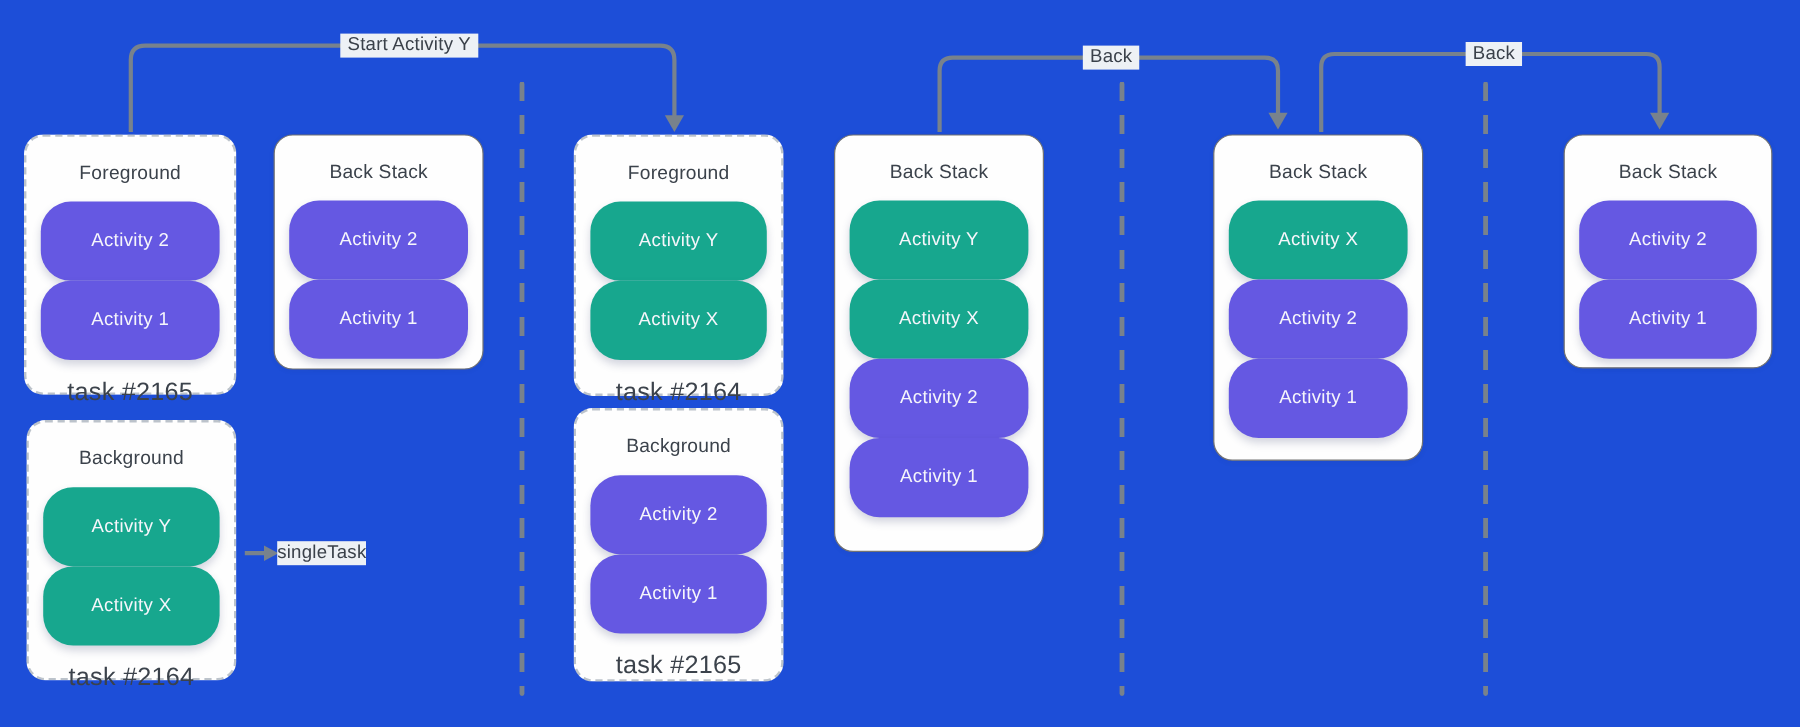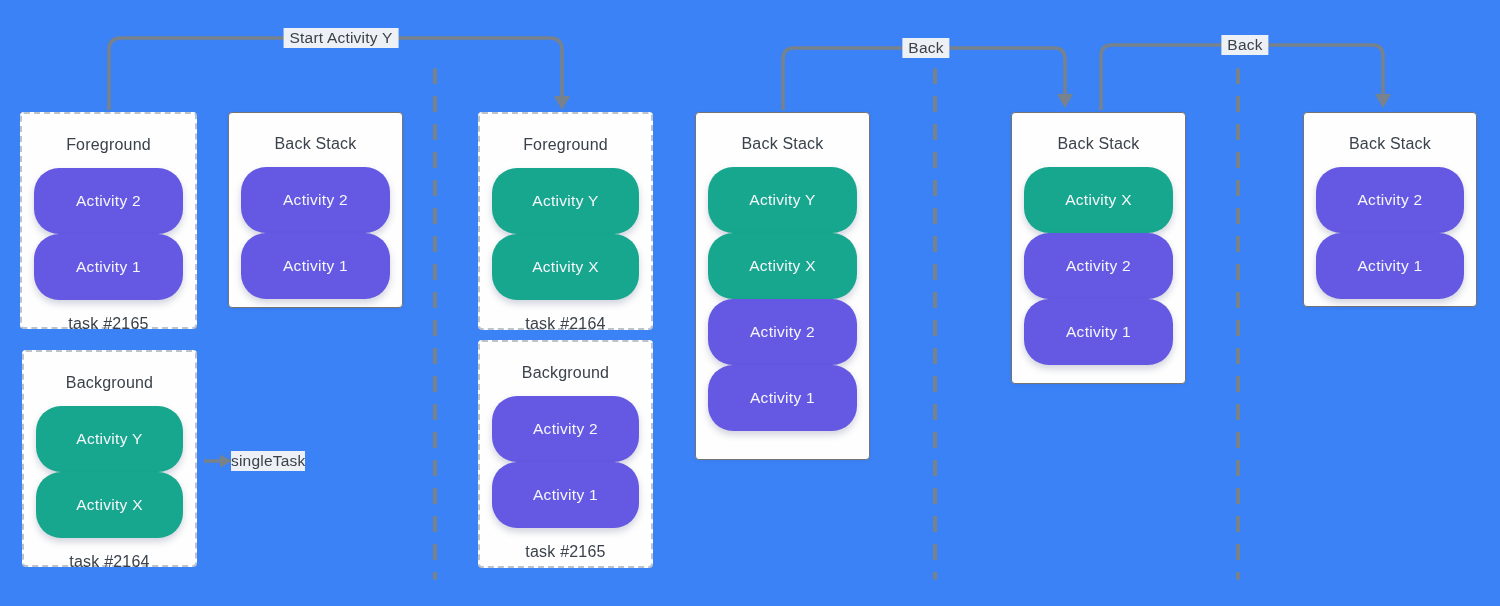--- a/index.html
+++ b/index.html
@@ -3,31 +3,31 @@
 <meta charset="utf-8">
 <style>
   html,body{margin:0;padding:0;}
   body{
     font-family:"Liberation Sans","DejaVu Sans",sans-serif;
     background:#edf1f5;
   }
   .stage{
     position:relative;
     width:1500px;height:606px;
-    background:#3b82f6;
+    background:#1d4ed8;
     overflow:hidden;
   }
   svg.arrows{
     position:absolute;left:0;top:0;width:1500px;height:606px;
     pointer-events:none;
   }
   .panel{
     position:absolute;
     background:#fefefe;
-    border-radius:4px;
+    border-radius:16px;
     display:flex;flex-direction:column;
     box-sizing:border-box;
   }
   .panel.dashed{border:2px dashed #bcc3cb;}
   .panel.solid{border:1px solid #737373;box-shadow:0 1px 4px rgba(40,50,70,0.06);}
   .panel-title{
     text-align:center;
     margin-top:21px;
     line-height:20px;
     font-size:16px;
@@ -43,21 +43,21 @@
     font-size:15.5px;
     letter-spacing:0.3px;
     box-shadow:0 4px 7px rgba(55,65,110,0.22);
     flex:none;
   }
   .panel-title + .pill{margin-top:13px;}
   .pill + .pill{}
   .task-label{
     text-align:center;
     margin-top:15px;
-    font-size:16px;
+    font-size:21px;
     color:#3b424b;
     letter-spacing:0.2px;
   }
   .divider{
     position:absolute;
     width:4px;
     top:68px;height:512px;
     border-radius:2px;
     background:repeating-linear-gradient(to bottom,#78828c 0 16px,rgba(0,0,0,0) 16px 28px);
   }

